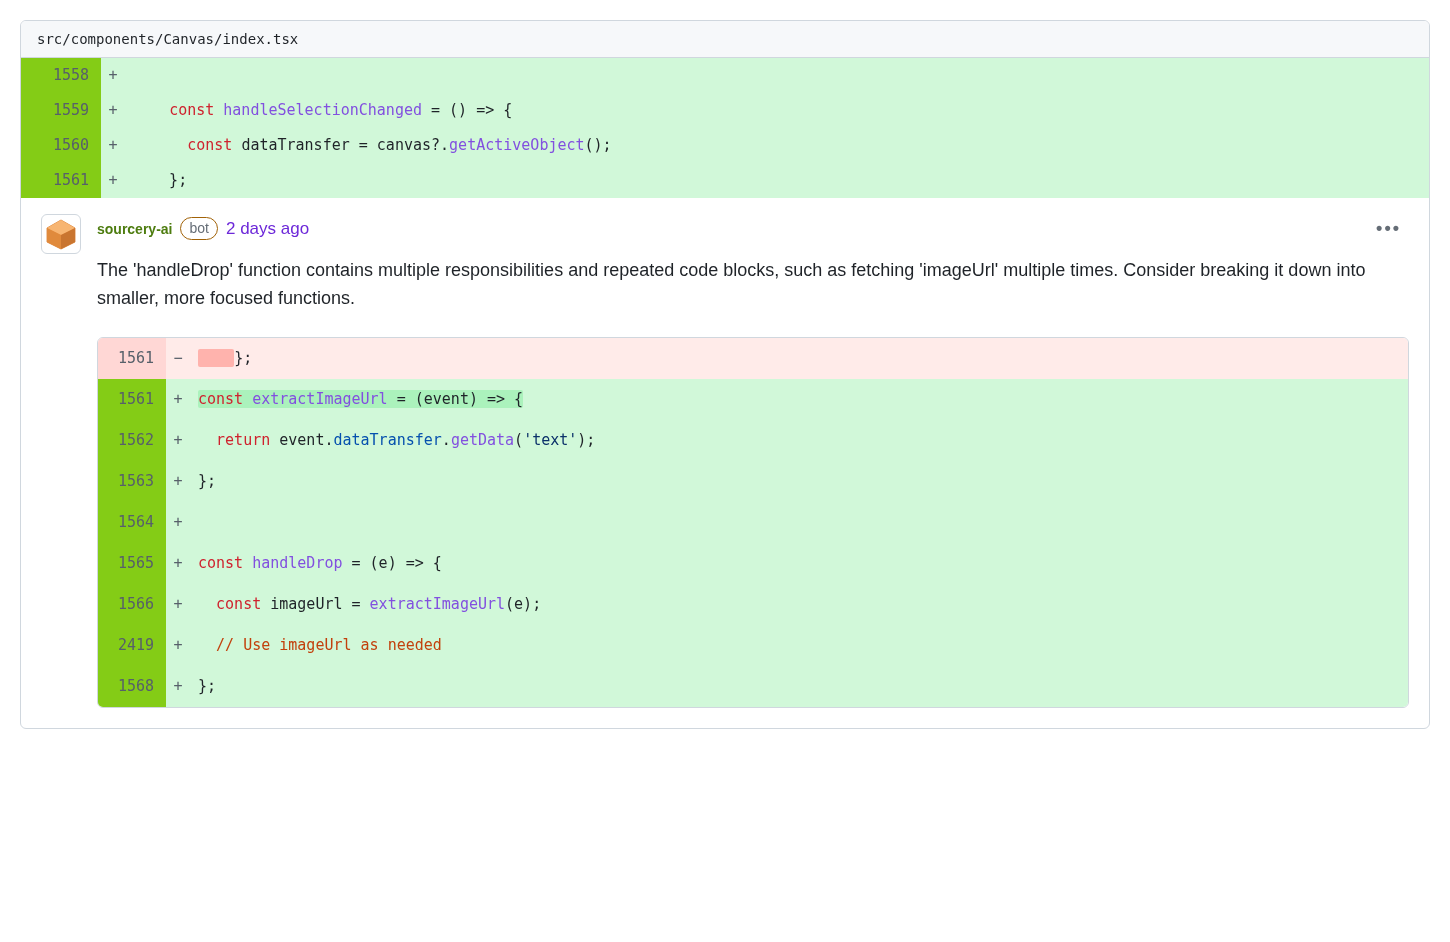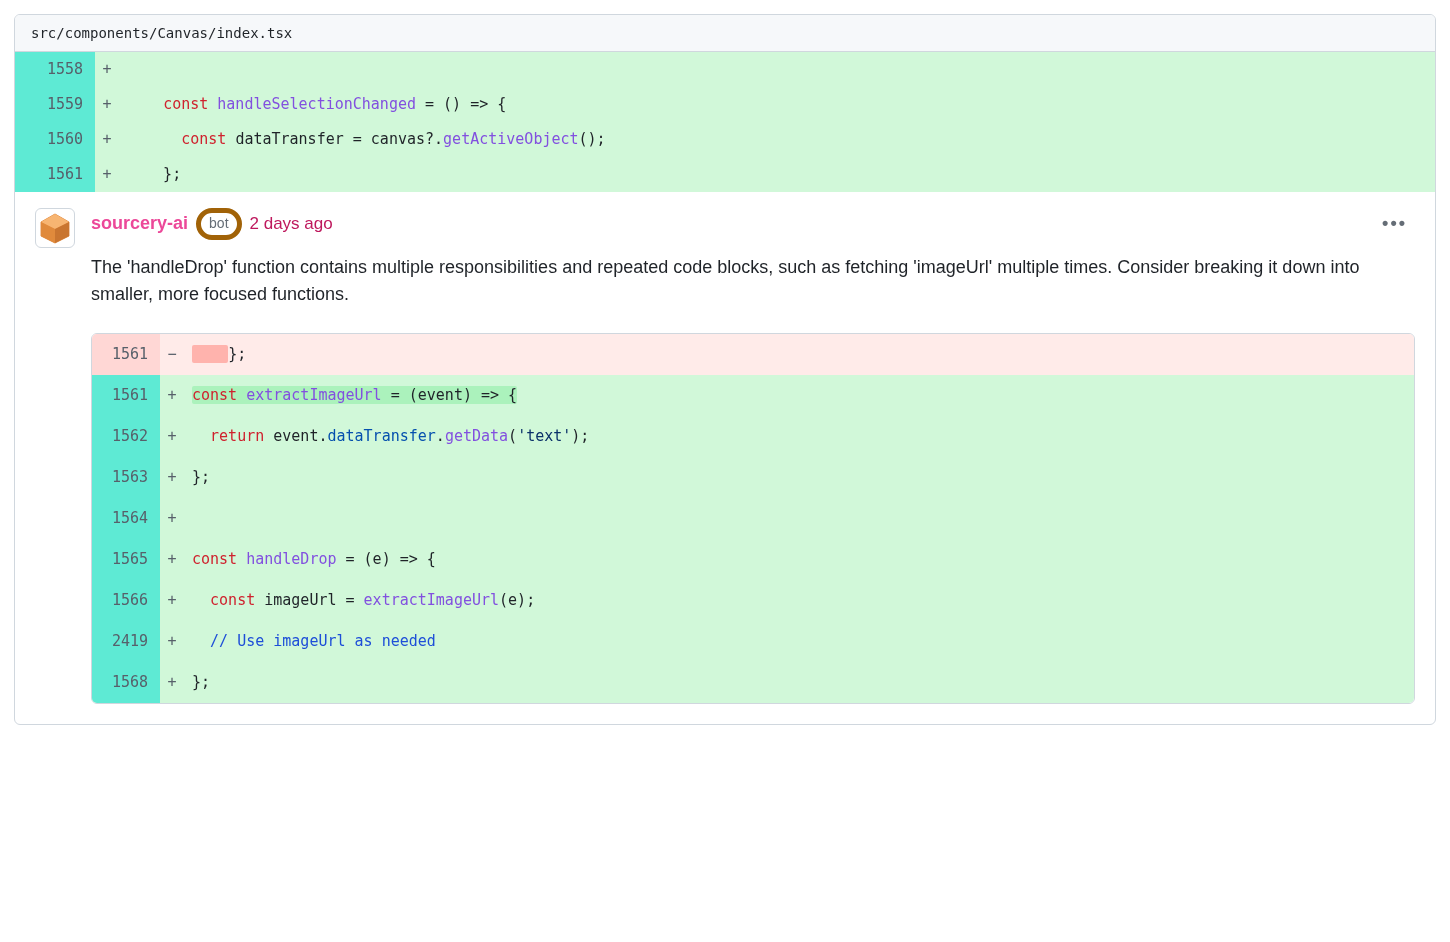--- a/index.html
+++ b/index.html
@@ -5,21 +5,21 @@
   * { box-sizing: border-box; margin: 0; padding: 0; }
   body {
     font-family: -apple-system, BlinkMacSystemFont, "Segoe UI", Helvetica, Arial, sans-serif;
     background: #ffffff;
     color: #1f2328;
     font-size: 14px;
   }
   .diff-container {
     border: 1px solid #d0d7de;
     border-radius: 6px;
-    margin: 14px;
+    margin: 20px;
     overflow: hidden;
   }
   .file-header {
     background: #f6f8fa;
     border-bottom: 1px solid #d0d7de;
     padding: 10px 16px;
     font-family: ui-monospace, SFMono-Regular, "SF Mono", Menlo, Consolas, monospace;
     font-size: 14px;
     color: #1f2328;
   }
@@ -47,33 +47,33 @@
     color: #57606a;
     user-select: none;
     flex-shrink: 0;
   }
   .line-content {
     flex: 1;
     padding: 4px 8px;
     white-space: pre;
   }
   .addition { background: #d1f8d9; }
-  .addition .line-num { background: #5eead4; }
+  .addition .line-num { background: #84cc16; }
   .addition .line-marker { background: #d1f8d9; }
   .deletion { background: #ffebe9; }
   .deletion .line-num { background: #ffd7d5; }
   .deletion .line-marker { background: #ffebe9; }
   .highlight-add { background: #abf2bc; border-radius: 2px; }
   .highlight-del { background: #ffb3ad; border-radius: 2px; }
 
   .tok-kw { color: #cf222e; }
   .tok-fn { color: #8250df; }
   .tok-prop { color: #0550ae; }
   .tok-str { color: #0a3069; }
-  .tok-comment { color: #1d4ed8; }
+  .tok-comment { color: #c2410c; }
 
   .comment-area {
     padding: 16px 20px 20px 20px;
     display: flex;
     gap: 16px;
   }
   .avatar {
     width: 40px;
     height: 40px;
     border-radius: 6px;
@@ -87,33 +87,33 @@
   .avatar svg { width: 32px; height: 32px; }
   .comment-body { flex: 1; min-width: 0; }
   .comment-header {
     display: flex;
     align-items: center;
     gap: 8px;
     margin-bottom: 14px;
   }
   .author {
     font-weight: 600;
-    font-size: 18px;
-    color: #ec4899;
+    font-size: 14px;
+    color: #4d7c0f;
   }
   .bot-badge {
-    border: 5px solid #a16207;
+    border: 1px solid #a16207;
     border-radius: 20px;
     padding: 1px 8px;
     font-size: 14px;
     color: #656d76;
     line-height: 1.4;
   }
   .timestamp {
-    color: #be185d;
+    color: #6d28d9;
     font-size: 17px;
   }
   .kebab {
     margin-left: auto;
     color: #656d76;
     font-size: 18px;
     cursor: pointer;
     letter-spacing: 2px;
     font-weight: 700;
     padding: 4px 8px;

